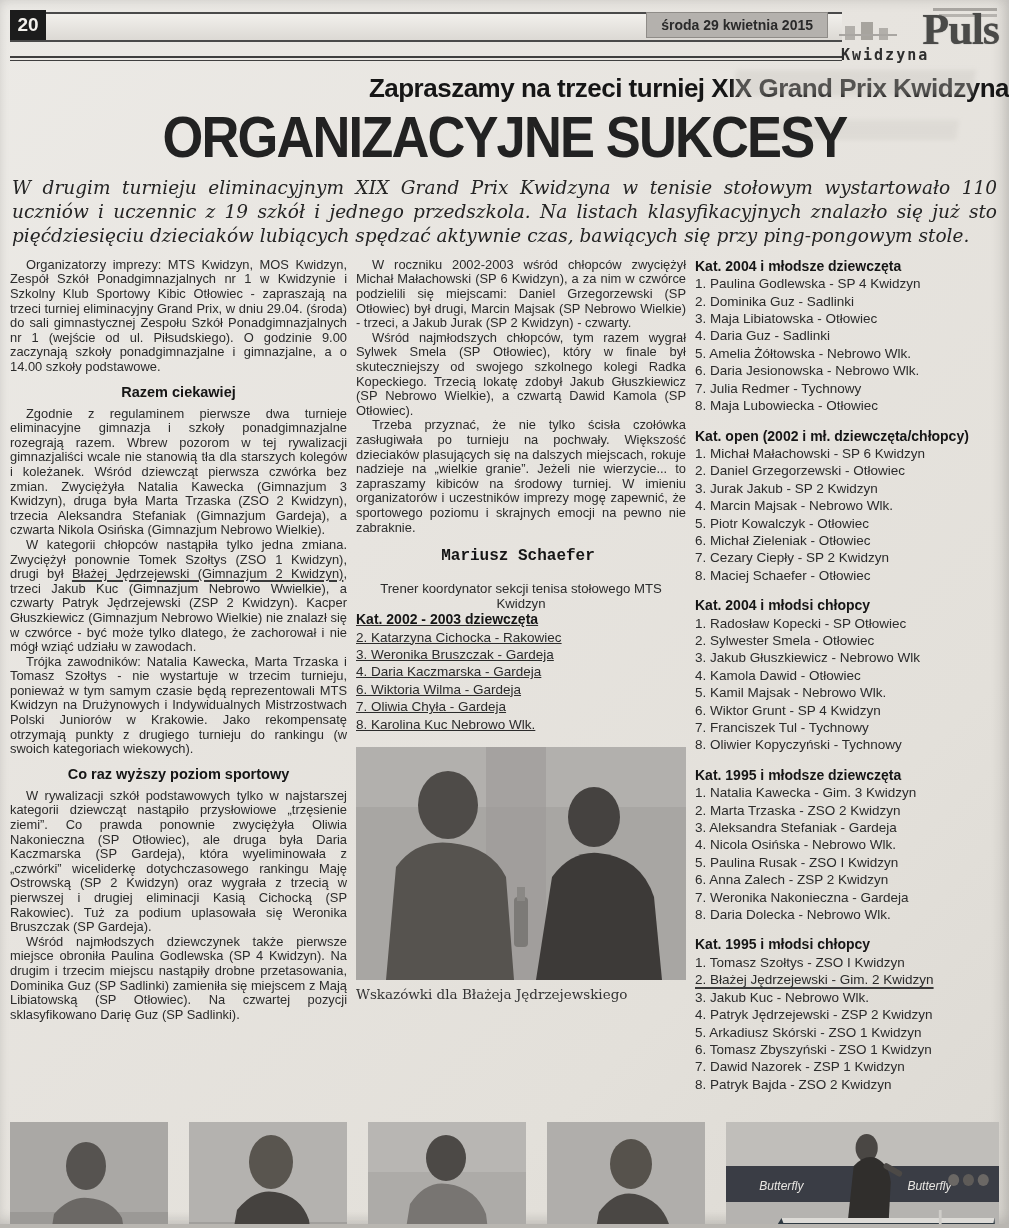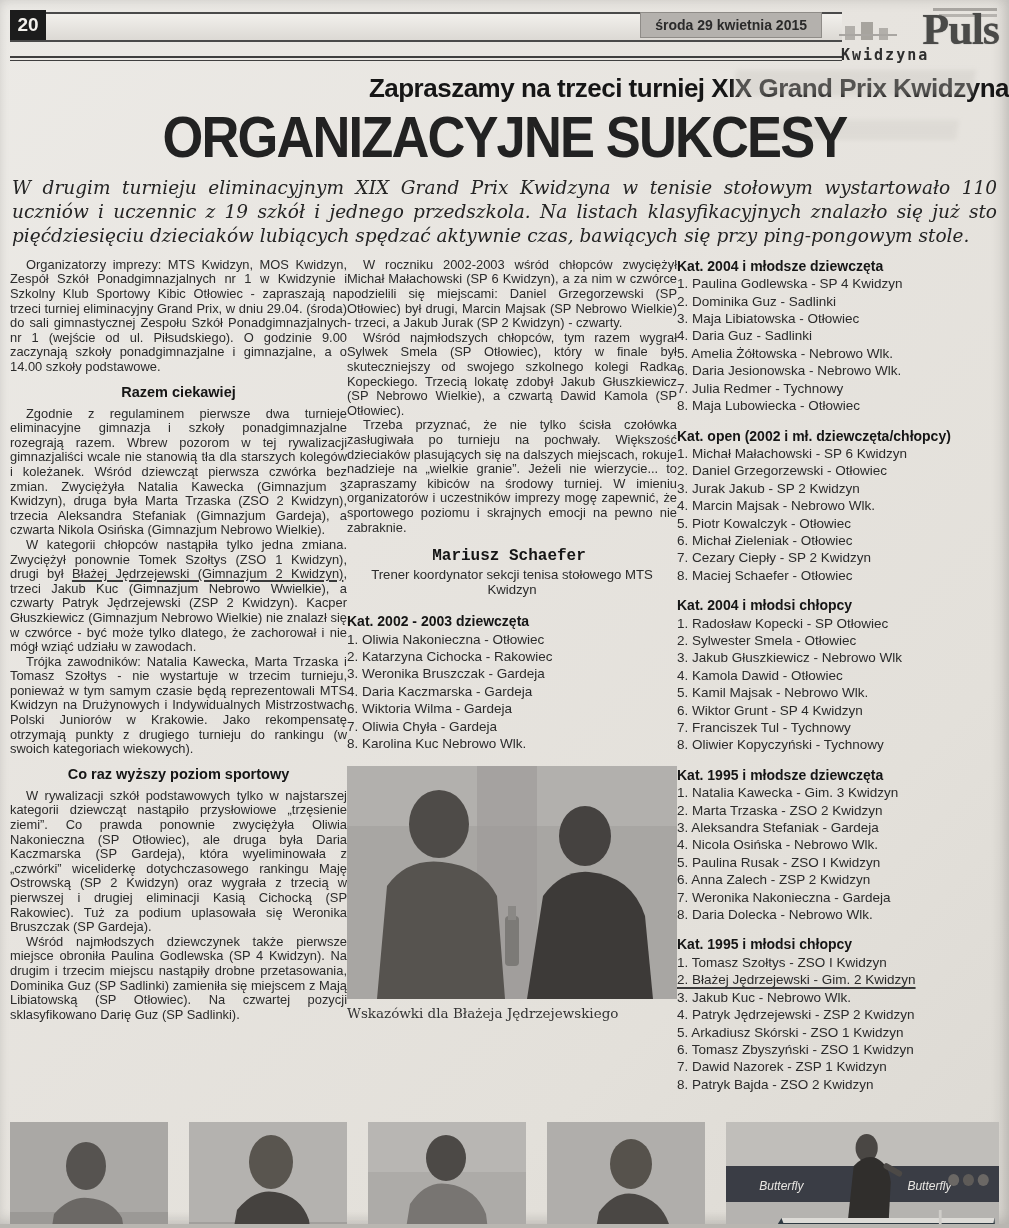--- a/index.html
+++ b/index.html
@@ -24,21 +24,21 @@
     background:linear-gradient(#f2f0ec,#dcd9d4);
     border-top:2px solid #4a4a4a;border-bottom:2px solid #4a4a4a;
   }
   .page-number{
     position:absolute;left:0;top:2px;width:36px;height:30px;
     background:#1c1c1c;color:#f2f0ec;
     font-size:19px;font-weight:bold;
     display:flex;align-items:center;justify-content:center;
   }
   .date-box{
-    position:absolute;right:178px;top:5px;height:24px;padding:0 14px;
+    position:absolute;right:172px;top:5px;height:24px;padding:0 14px;
     background:#b4b1ad;
     display:flex;align-items:center;
     font-size:14px;font-weight:bold;color:#2a2a2a;
     box-shadow:0 0 0 1px #8f8c88;
   }
   .logo{position:absolute;right:0;top:0;width:162px;height:56px;}
   .logo-title{
     position:absolute;right:0;top:2px;
     font-family:"Liberation Serif", serif;font-weight:bold;
     font-size:44px;line-height:40px;color:#4a4a48;
@@ -85,21 +85,21 @@
   .lead{
     margin:8px 12px 0 12px;
     font-family:"DejaVu Serif", serif;font-style:italic;
     font-size:18.5px;line-height:24px;color:#242424;
     text-align:justify;
   }
   
   .main{
     display:grid;
     grid-template-columns:337px 330px 316px;
-    column-gap:0;
+    column-gap:9px;
     padding:0 10px;margin-top:10px;
   }
   .col p{
     margin:0;font-size:12.9px;line-height:14.6px;
     text-align:justify;text-indent:16px;color:#2b2b2b;
   }
   .col h2{
     margin:9px 0 7px 0;text-align:center;
     font-size:14.5px;color:#151515;
   }
@@ -108,37 +108,37 @@
     text-decoration-thickness:2px;
     text-underline-offset:2px;
     text-decoration-color:#3a3a3a;
   }
   .signature{margin-top:12px;}
   .sig-name{
     text-align:center;font-weight:bold;font-size:16px;color:#151515;
     padding-right:6px;
     font-family:Liberation Mono, monospace;
   }
-  .sig-title{text-align:center;font-size:13.2px;color:#2b2b2b;margin-top:2px;}
+  .sig-title{text-align:center;font-size:13.2px;color:#2b2b2b;margin-top:16px;}
   
   .result-list{margin-bottom:13px;}
   .result-list h3{
     margin:0;font-size:14px;color:#151515;line-height:17.4px;
   }
   .result-list ul{
     margin:0;padding:0;list-style:none;
     font-size:13.5px;line-height:17.4px;color:#2b2b2b;
   }
   .result-list li.u{
     text-decoration:underline;
     text-decoration-thickness:2px;
     text-underline-offset:3px;
     text-decoration-color:#3a3a3a;
   }
-  .col2-list{margin-top:16px;}
+  .col2-list{margin-top:0;text-decoration:underline;}
   
   .photo{
     background:linear-gradient(160deg,#b0aeab 0%,#a3a19e 45%,#8f8d8a 100%);
     box-shadow:inset 0 0 0 1px #8a8885;
     overflow:hidden;
   }
   .photo svg{display:block;}
   .mid-photo{width:330px;height:233px;margin-top:14px;}
   .mid-caption{
     margin-top:6px;
@@ -202,21 +202,20 @@
       <p>W roczniku 2002-2003 wśród chłopców zwyciężył Michał Małachowski (SP 6 Kwidzyn), a za nim w czwórce podzielili się miejscami: Daniel Grzegorzewski (SP Otłowiec) był drugi, Marcin Majsak (SP Nebrowo Wielkie) - trzeci, a Jakub Jurak (SP 2 Kwidzyn) - czwarty.</p>
       <p>Wśród najmłodszych chłopców, tym razem wygrał Sylwek Smela (SP Otłowiec), który w finale był skuteczniejszy od swojego szkolnego kolegi Radka Kopeckiego. Trzecią lokatę zdobył Jakub Głuszkiewicz (SP Nebrowo Wielkie), a czwartą Dawid Kamola (SP Otłowiec).</p>
       <p>Trzeba przyznać, że nie tylko ścisła czołówka zasługiwała po turnieju na pochwały. Większość dzieciaków plasujących się na dalszych miejscach, rokuje nadzieje na „wielkie granie”. Jeżeli nie wierzycie... to zapraszamy kibiców na środowy turniej. W imieniu organizatorów i uczestników imprezy mogę zapewnić, że sportowego poziomu i skrajnych emocji na pewno nie zabraknie.</p>
       <div class="signature">
         <div class="sig-name">Mariusz Schaefer</div>
         <div class="sig-title">Trener koordynator sekcji tenisa stołowego MTS Kwidzyn</div>
       </div>
       <div class="result-list col2-list">
         <h3>Kat. 2002 - 2003 dziewczęta</h3>
         <ul>
-            <li>1. Oliwia Nakonieczna - Otłowiec</li>
             <li>2. Katarzyna Cichocka - Rakowiec</li>
             <li>3. Weronika Bruszczak - Gardeja</li>
             <li>4. Daria Kaczmarska - Gardeja</li>
             <li>6. Wiktoria Wilma - Gardeja</li>
             <li>7. Oliwia Chyła - Gardeja</li>
             <li>8. Karolina Kuc Nebrowo Wlk.</li>
           </ul>
       </div>
       <div class="photo mid-photo">
         <svg viewBox="0 0 330 233" width="330" height="233">

